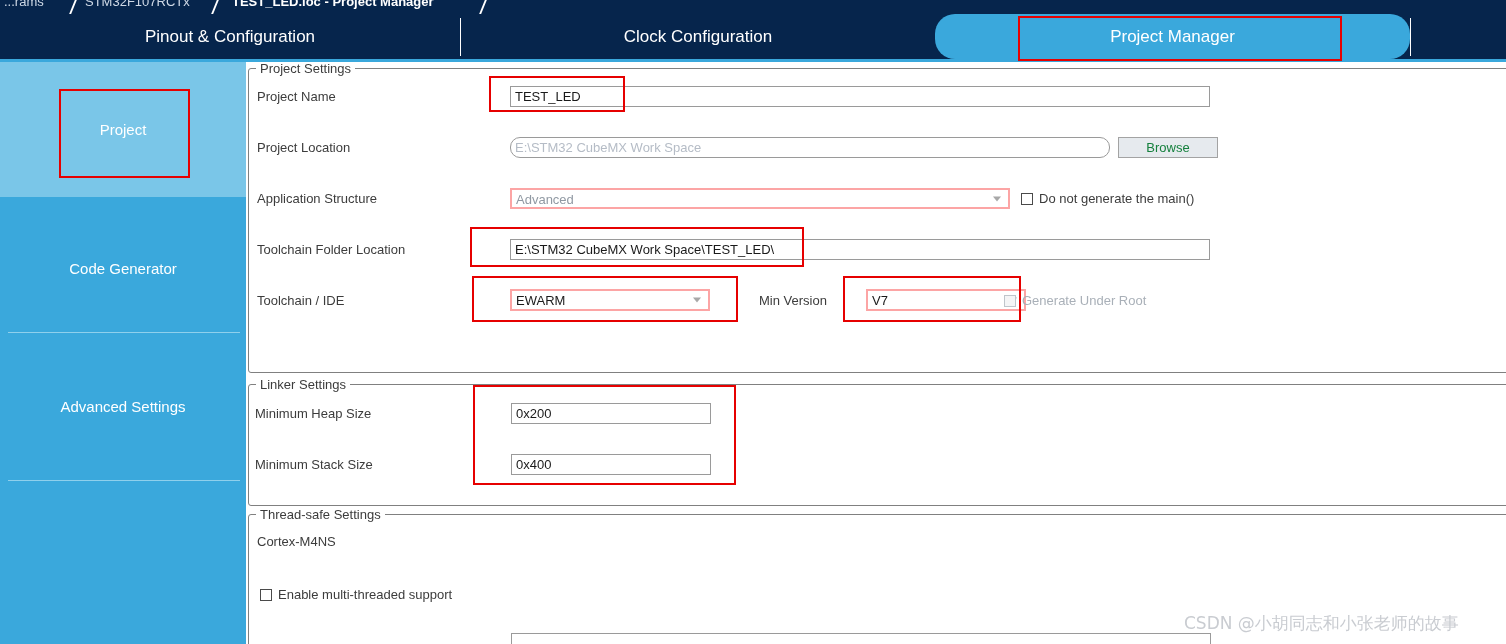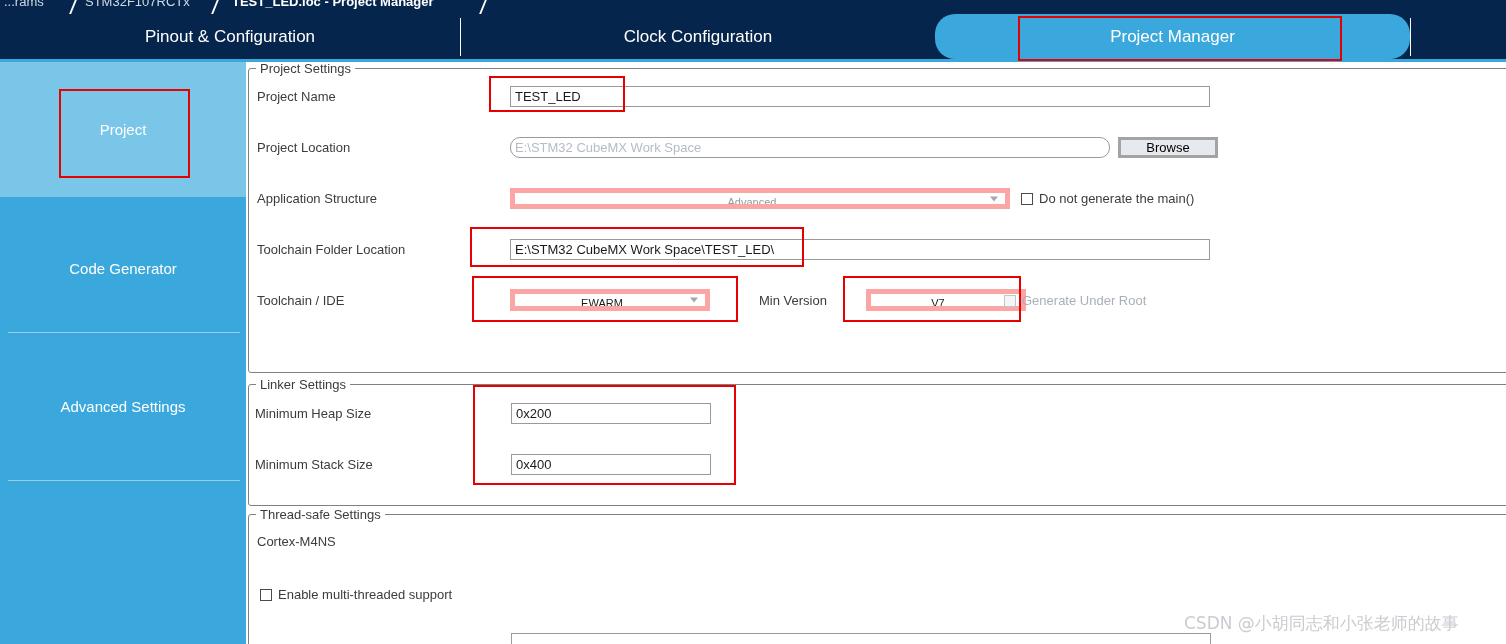--- a/index.html
+++ b/index.html
@@ -100,43 +100,43 @@
     background: #ffffff;
     font-family: "Liberation Sans", sans-serif;
     font-size: 13px; color: #1a1a1a;
     padding: 0 4px; line-height: 19px;
     outline: none;
   }
   .textbox.ghost { color: #b5bcc6; }
 
   .combobox {
     position: absolute;
-    border: 5px solid #fca5a5; background: #ffffff;
-    font-size: 11px; color: #1a1a1a;
+    border: 2px solid #fca5a5; background: #ffffff;
+    font-size: 13px; color: #1a1a1a;
     line-height: 19px; padding: 0 20px 0 4px;
-    white-space: nowrap; overflow: hidden; text-align: center;
+    white-space: nowrap; overflow: hidden;
   }
   .combobox.disabled { color: #9099a3; }
   .combobox .arrow {
     position: absolute; right: 6px; top: 50%;
     width: 9px; height: 5px;
     transform: translateY(-50%);
   }
   .combobox .arrow::before {
     content: ""; position: absolute; left: 0; top: 0;
     width: 0; height: 0;
     border-left: 4.5px solid transparent;
     border-right: 4.5px solid transparent;
     border-top: 5px solid #a8a8a8;
   }
 
   .pushbtn {
     position: absolute;
-    background: #e6eaee; border: 3px solid #a3a3a3;
-    color: #000000; font-size: 13px;
+    background: #e6eaee; border: 1px solid #a3a3a3;
+    color: #15803d; font-size: 13px;
     display: flex; align-items: center; justify-content: center;
     cursor: default;
   }
 
   .chk-wrap {
     position: absolute; display: flex; align-items: center;
     font-size: 13px; color: #3c3c3c; white-space: nowrap;
   }
   .chk-wrap.disabled { color: #a9b0b8; }
   .chk-box {

